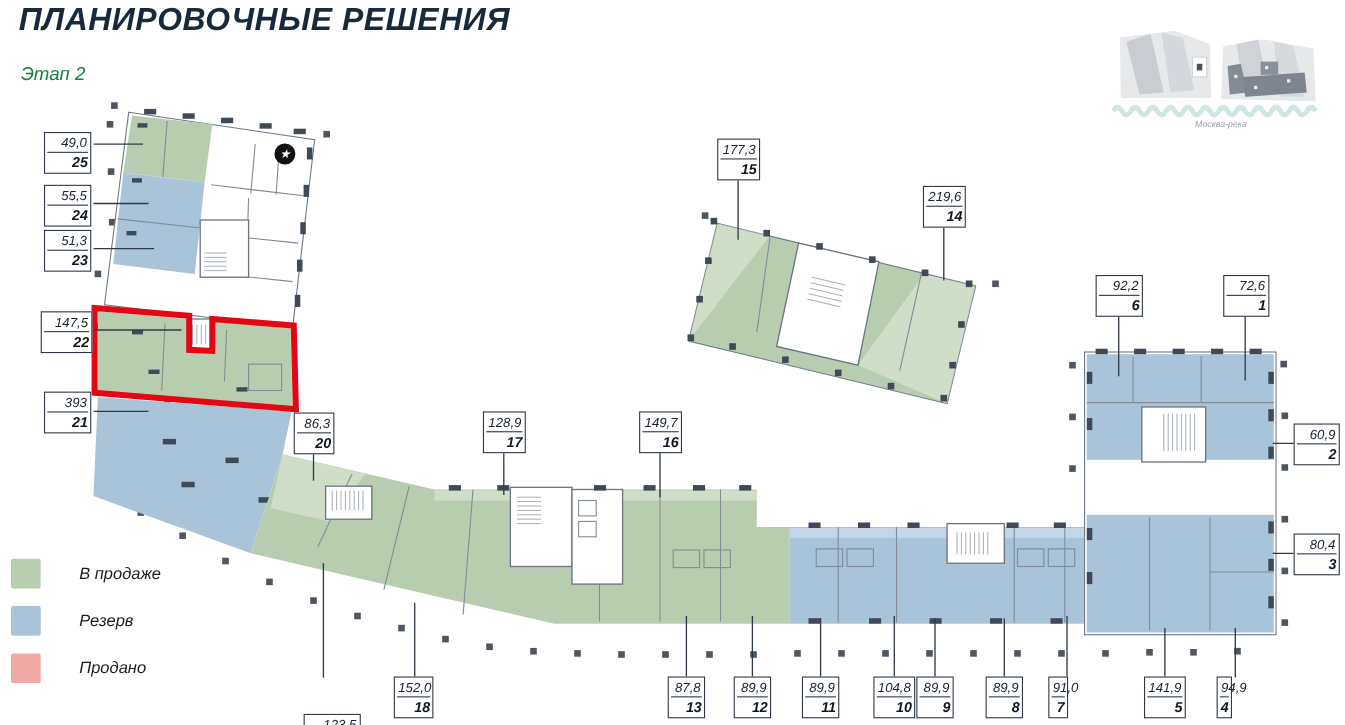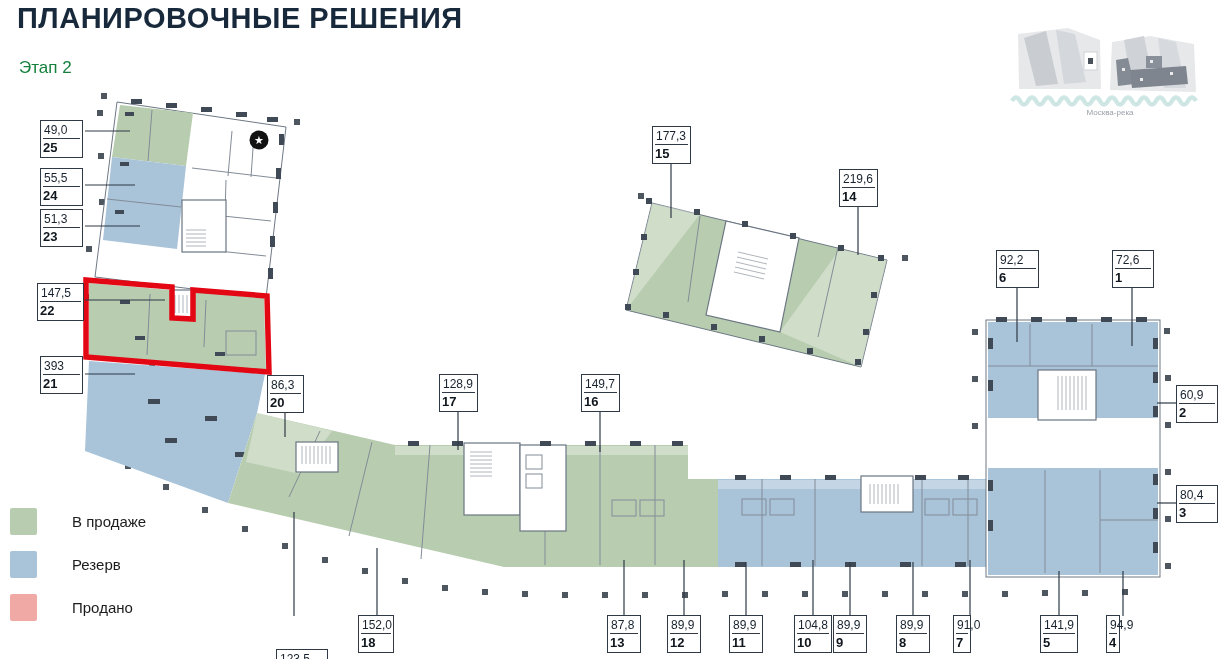--- a/index.html
+++ b/index.html
@@ -1,28 +1,28 @@
 <!DOCTYPE html>
 <html style="--c-sale: #b8cdb0; --c-booked: #eee3ae; --c-res: #a9c3d9; --c-sold: #f1a9a6; --c-hl: #e30613;"><head>
 <meta charset="utf-8">
 <style>
   html,body{margin:0;padding:0;background:#fff;}
   body{width:1223px;height:659px;position:relative;overflow:hidden;
        font-family:"Liberation Sans", sans-serif;}
-  .stage{position:absolute;inset:0;}
+  .stage{position:absolute;inset:0;font-style:italic;}
   svg{position:absolute;left:0;top:0;}
 
   
   .title{position:absolute;left:17px;top:2px;font-size:29px;font-weight:bold;
          color:#17293b;letter-spacing:.5px;margin:0;}
   .subtitle{position:absolute;left:19px;top:58px;font-size:17px;color:#15803d;}
 
   
   .ulabel{position:absolute;background:#fff;border:1.5px solid #2e3945;
-          text-align:left;padding:2px 2px 2px;z-index:5;box-sizing:border-box;}
+          text-align:right;padding:2px 2px 2px;z-index:5;box-sizing:border-box;}
   .ulabel .area{display:block;font-size:12px;color:#18222e;
                 border-bottom:1.4px solid #2e3945;padding:0 1px 1px;white-space:nowrap;}
   .ulabel .num{display:block;font-size:13px;font-weight:bold;color:#0f161d;
                padding-top:1px;}
 
   
   .legend{position:absolute;left:10px;top:508px;z-index:4;}
   .leg-row{display:flex;align-items:center;height:27px;margin-bottom:16px;gap:17px;}
   .leg-sw{width:27px;height:27px;border-radius:2px;margin-right:18px;flex:0 0 auto;}
   .leg-sw.sale{background:var(--c-sale);}

